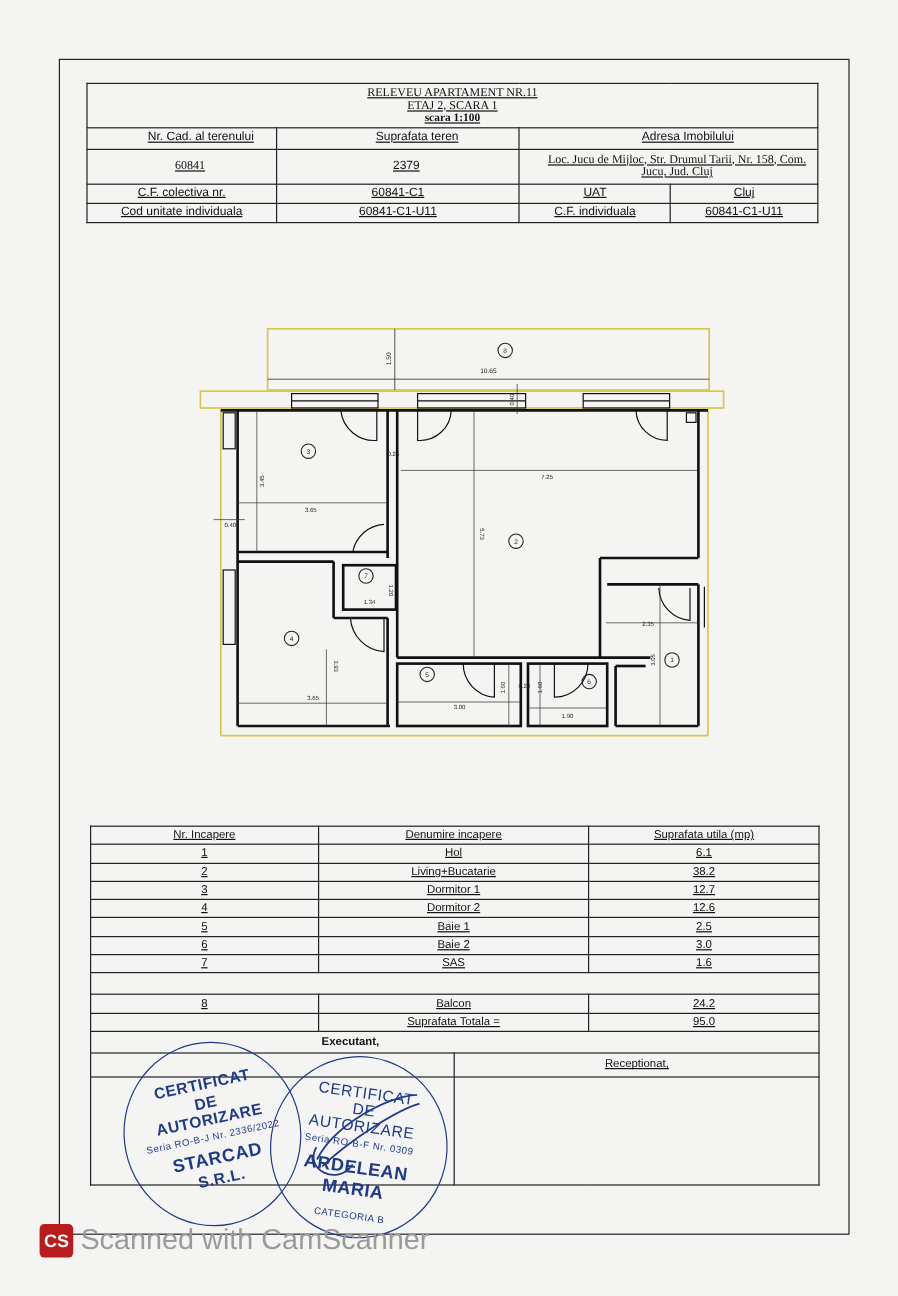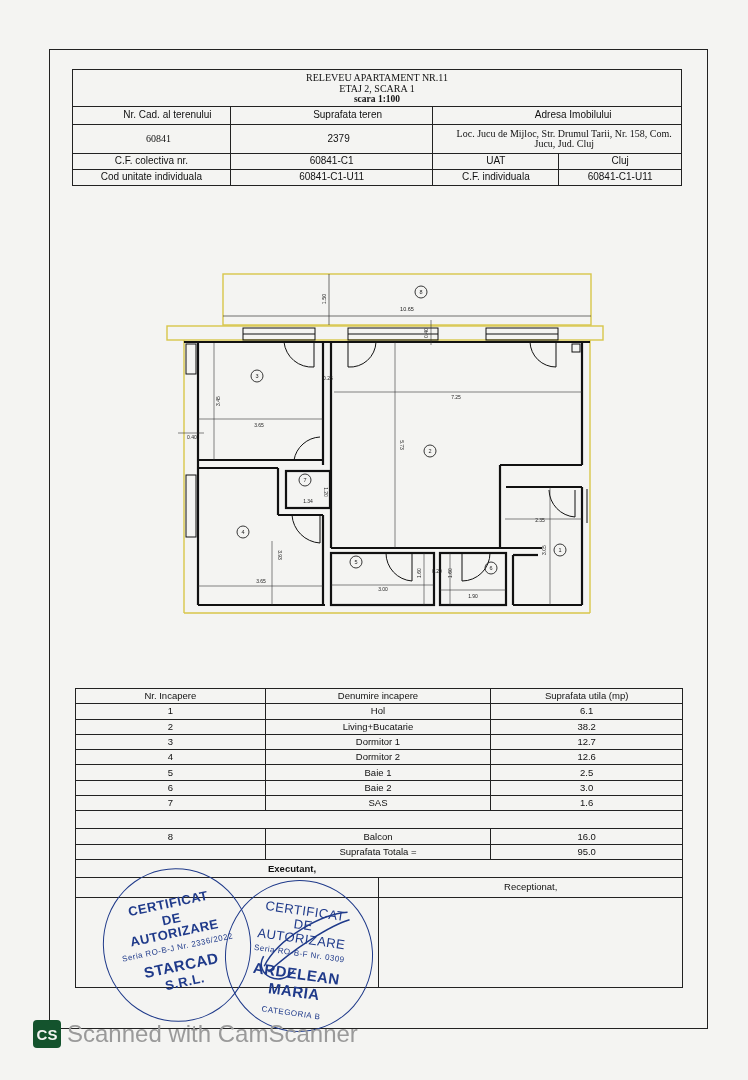--- a/index.html
+++ b/index.html
@@ -5,21 +5,21 @@
   html, body { margin:0; padding:0; }
   body {
     width:748px; height:1080px; position:relative; overflow:hidden;
     background:#f4f4f2;
     font-family:"Liberation Sans", sans-serif; color:#111;
   }
   .page-frame {
     position:absolute; left:49px; top:49px; width:659px; height:980px;
     border:1.5px solid #222; box-sizing:border-box;
   }
-  table { border-collapse:collapse; position:absolute; }
+  table { border-collapse:collapse; position:absolute;text-decoration:underline; }
   td { border:1.3px solid #222; text-align:center; padding:0; font-size:10px; line-height:1.05; }
   .serif { font-family:"Liberation Serif", serif; }
 
   
   .hdr { left:72px; top:69px; width:610px; }
   .hdr .title td { height:36px; font-family:"Liberation Serif", serif; font-size:10px; line-height:11px; }
   .hdr .title .sc { font-size:9.5px; font-weight:bold; }
   .hdr tr.r1 td { height:17px;padding-left:32px; }
   .hdr tr.r2 td { height:28px;padding-left:14px; }
   .hdr tr.r3 td, .hdr tr.r4 td { height:15px; }
@@ -42,21 +42,21 @@
   .stamp .l { position:absolute; left:0; width:100%; font-size:13px; letter-spacing:0.5px; }
   .stamp .sm { font-size:8px; font-weight:normal; }
 
   .executant { position:absolute; left:268px; top:863px; font-size:9.5px; font-weight:bold; }
 
   .watermark {
     position:absolute; left:33px; top:1020px; display:flex; align-items:center; gap:6px;
     color:#9a9a9a; font-size:24px;
   }
   .cs-logo {
-    width:28px; height:28px; background:#14532d; border-radius:4px; color:#f4f4f2;
+    width:28px; height:28px; background:#b91c1c; border-radius:4px; color:#f4f4f2;
     font-size:15px; font-weight:bold; display:flex; align-items:center; justify-content:center;
   }
 </style>
 </head>
 <body>
 
 <div class="page-frame"></div>
 
 <table class="hdr">
   <colgroup>
@@ -272,21 +272,21 @@
     <td>7</td>
     <td colspan="2">SAS</td>
     <td>1.6</td>
   </tr>
   <tr class="blank">
         <td colspan="4"></td>
       </tr>
   <tr>
     <td>8</td>
     <td colspan="2">Balcon</td>
-    <td>16.0</td>
+    <td>24.2</td>
   </tr>
   <tr>
     <td></td>
     <td colspan="2">Suprafata Totala =</td>
     <td>95.0</td>
   </tr>
   <tr class="blank">
         <td colspan="4"></td>
       </tr>
   <tr class="sig-hdr">

